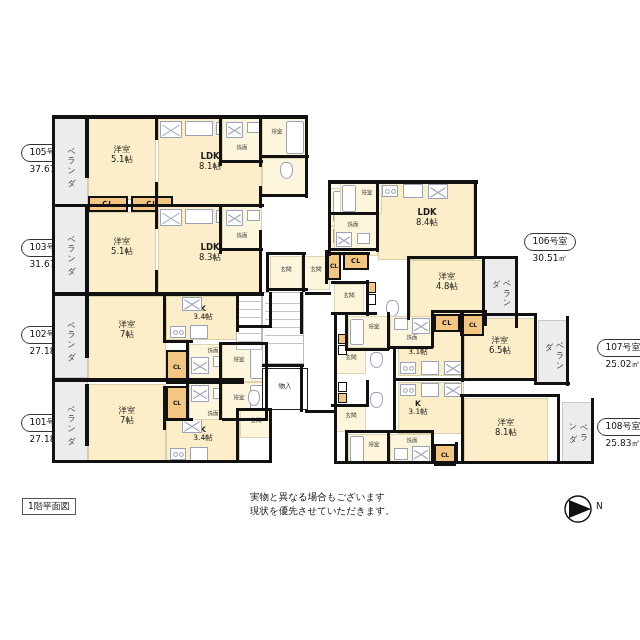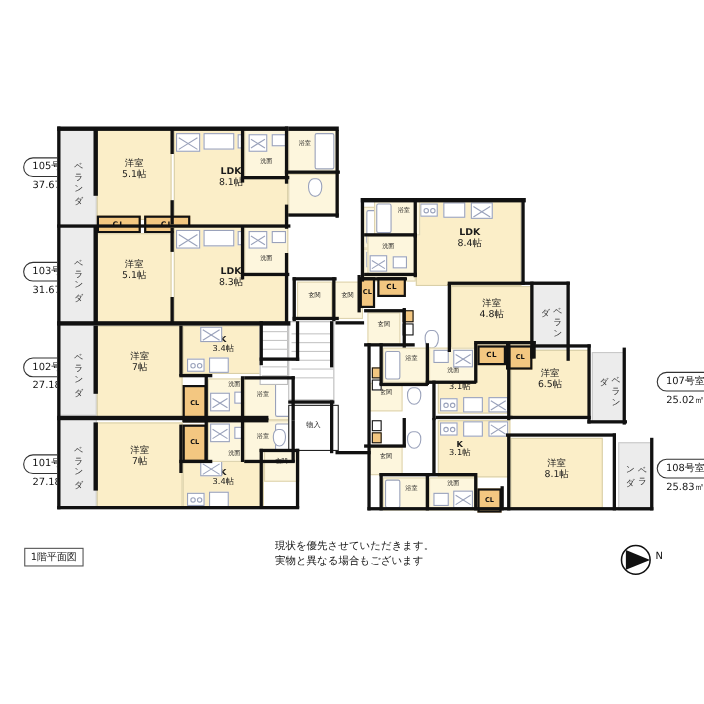--- a/index.html
+++ b/index.html
@@ -120,20 +120,24 @@
   </div>
   <div class="callout" style="left:2px;top:323px;">
     <span class="pill">102号室</span>
     <span class="area">27.18㎡</span>
   </div>
   <div class="callout" style="left:2px;top:411px;">
     <span class="pill">101号室</span>
     <span class="area">27.18㎡</span>
   </div>
 
+  <div class="callout" style="left:505px;top:230px;">
+    <span class="pill">106号室</span>
+    <span class="area">30.51㎡</span>
+  </div>
   <div class="callout" style="left:578px;top:336px;">
     <span class="pill">107号室</span>
     <span class="area">25.02㎡</span>
   </div>
   <div class="callout" style="left:578px;top:415px;">
     <span class="pill">108号室</span>
     <span class="area">25.83㎡</span>
   </div>
 
   <div class="abs veranda" style="left:52px;top:118px;width:36px;height:88px;">
@@ -594,22 +598,22 @@
   <div class="abs wall" style="left:591px;top:398px;width:3px;height:66px;"></div>
   <div class="abs wall" style="left:334px;top:461px;width:260px;height:3px;"></div>
   <div class="abs wall" style="left:393px;top:380px;width:3px;height:52px;"></div>
 
   <div class="abs wall" style="left:305px;top:410px;width:32px;height:3px;"></div>
   <div class="abs wall" style="left:305px;top:292px;width:26px;height:3px;"></div>
 
   <div class="titlebox">1階平面図</div>
 
   <div class="disclaimer">
+    <div>実物と異なる場合もございます</div>
     <div>現状を優先させていただきます。</div>
-    <div>実物と異なる場合もございます</div>
   </div>
 
   <div class="compass">
     <svg width="46" height="30" viewBox="0 0 46 30">
       <circle cx="15" cy="15" r="13" fill="#fff" stroke="#111" stroke-width="1.4"></circle>
       <polygon points="6,6 28,15 6,24" fill="#111"></polygon>
     </svg>
     <span style="position:absolute;left:33px;top:7px;font-size:9px;color:#111;font-family:'DejaVu Sans','Liberation Sans',sans-serif;">N</span>
   </div>
 

